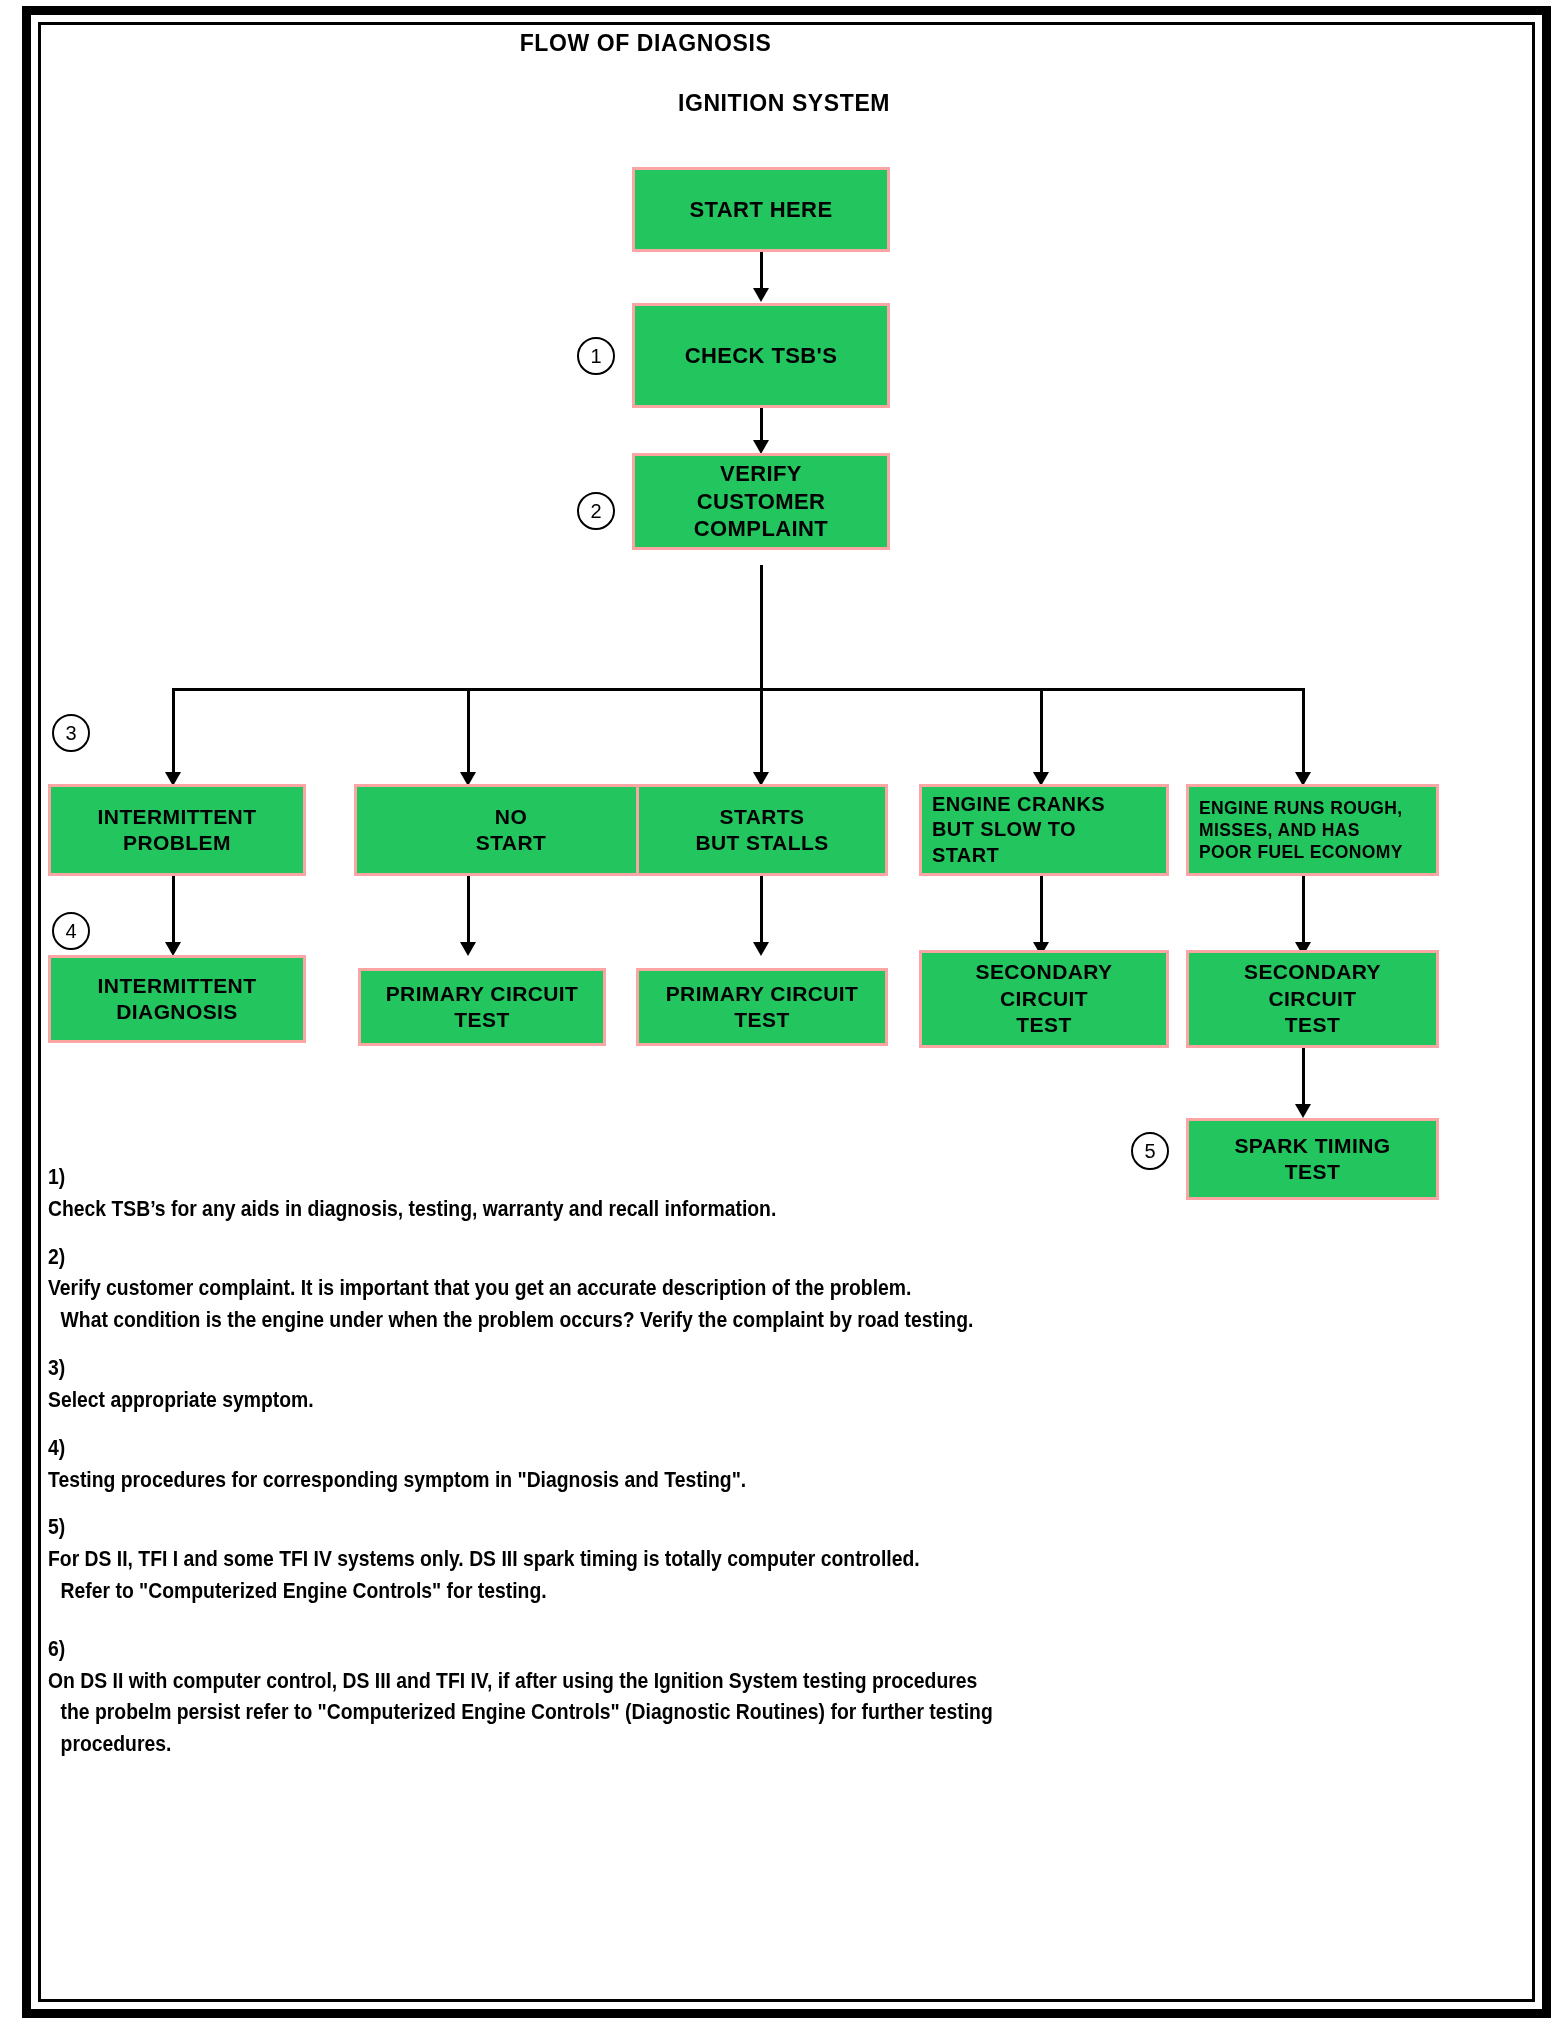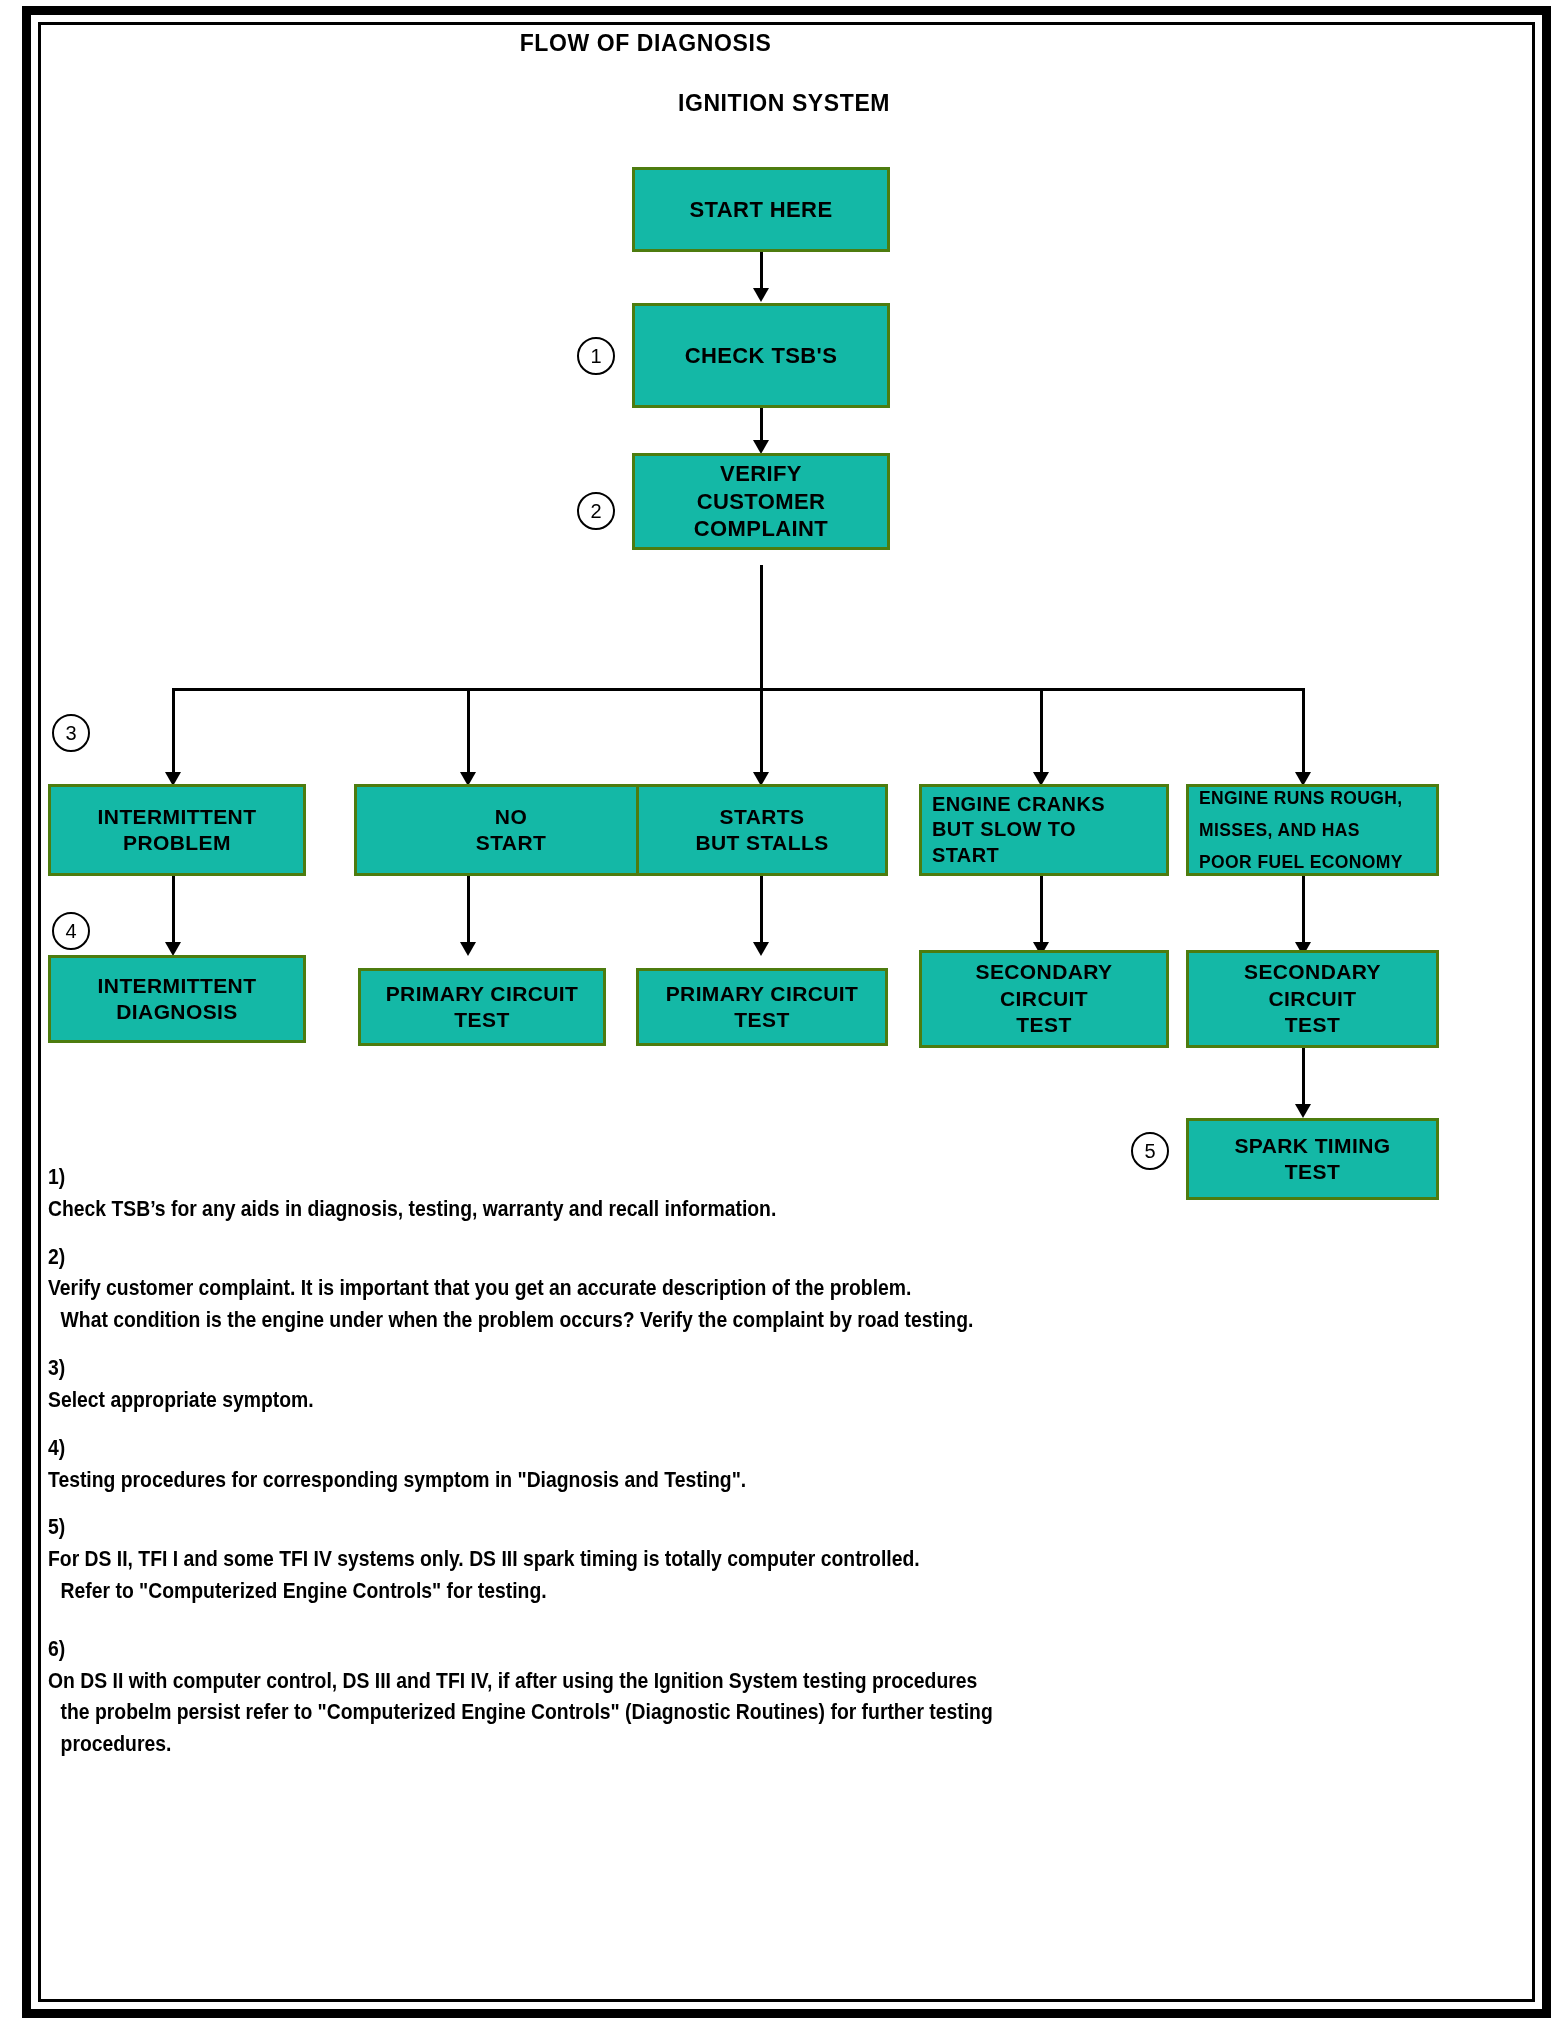--- a/index.html
+++ b/index.html
@@ -56,22 +56,22 @@
   #title-sub {
     left: 0; top: 90px; width: 1568px;
     text-align: center;
     font-size: 23px;
   }
 
   
   .fbox {
     position: absolute;
     box-sizing: border-box;
-    border: 3px solid #4d7c0f;
-    background: #14b8a6;
+    border: 3px solid #fca5a5;
+    background: #22c55e;
     display: flex;
     flex-direction: column;
     justify-content: center;
     font-weight: bold;
     line-height: 1.26;
     letter-spacing: 0.4px;
   }
   .fbox .ln { display: block; white-space: nowrap; }
   .fbox.center { align-items: center; text-align: center; }
   .fbox.left   { align-items: flex-start; text-align: left; padding-left: 10px; }
@@ -210,21 +210,21 @@
     <span class="ln">STARTS</span>
     <span class="ln">BUT  STALLS</span>
   </div>
 
   <div class="fbox left" style="left:919px; top:784px; width:250px; height:92px; font-size:20px;text-align:center;">
     <span class="ln">ENGINE CRANKS</span>
     <span class="ln">BUT SLOW TO</span>
     <span class="ln">START</span>
   </div>
 
-  <div class="fbox left" style="left:1186px; top:784px; width:253px; height:92px; font-size:17.5px;justify-content:space-between;">
+  <div class="fbox left" style="left:1186px; top:784px; width:253px; height:92px; font-size:17.5px;">
     <span class="ln">ENGINE RUNS ROUGH,</span>
     <span class="ln">MISSES, AND HAS</span>
     <span class="ln">POOR FUEL ECONOMY</span>
   </div>
 
   <div class="vline" style="left:172px; top:876px; height:72px;"></div>
   <div class="arrowhead" style="left:165px; top:942px;"></div>
 
   <div class="vline" style="left:467px; top:876px; height:72px;"></div>
   <div class="arrowhead" style="left:460px; top:942px;"></div>

